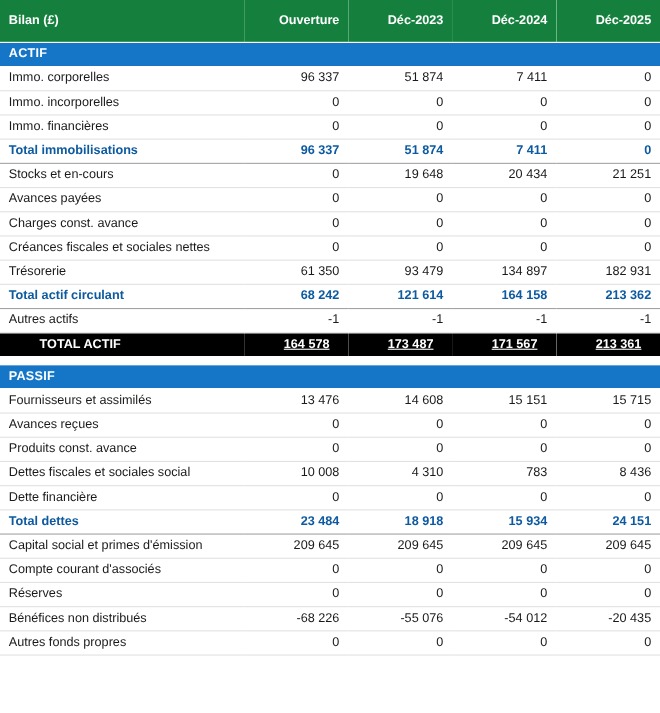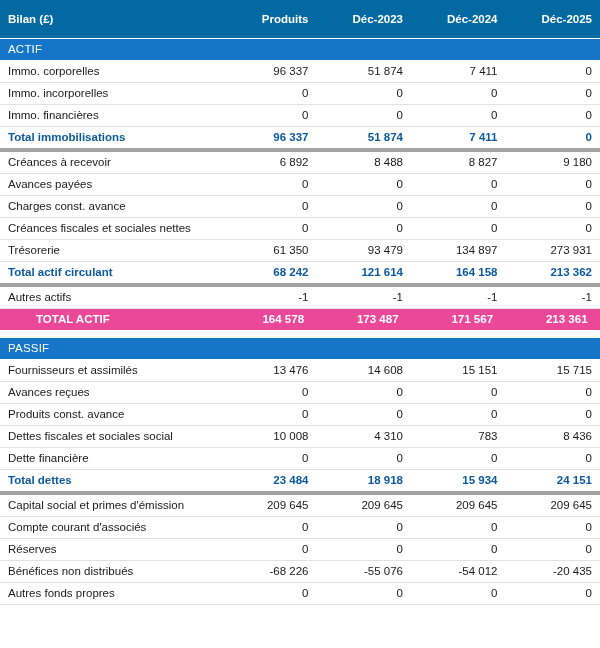--- a/index.html
+++ b/index.html
@@ -33,66 +33,66 @@
     height: 21px;
     line-height: 21px;
     vertical-align: middle;
     white-space: nowrap;
     overflow: hidden;
     text-overflow: ellipsis;
   }
 
   
   tr.header-row td {
-    background: #0369a1;
+    background: #15803d;
     color: #ffffff;
     font-weight: bold;
     font-size: 11.5px;
     height: 38px;
     line-height: 23px;
     border-bottom: 1px solid #ffffff;
   }
   tr.header-row td.num { text-align: right; }
 
   
   tr.section-row td {
     background: #1576c8;
     color: #ffffff;
-    font-weight: normal;
+    font-weight: bold;
     letter-spacing: 0.2px;
     border-top: 1px solid #ffffff;
     border-bottom: 1px solid #ffffff;
     margin-left: 17px;
   }
 
   
   tr.grand-row td {
-    background: #ec4899;
+    background: #000000;
     color: #ffffff;
     font-weight: bold;
     border-top: 1px solid #ffffff;
     border-bottom: 1px solid #ffffff;
     padding-left: 36px;
   }
-  tr.grand-row td.num { text-align: center; }
+  tr.grand-row td.num { text-align: left; text-decoration: underline; }
 
   
   tr.data-row td {
     background: #ffffff;
     color: #1a1a1a;
     border-bottom: 1px solid #e2e2e2;
   }
   tr.data-row td.num { text-align: right; }
 
   
   tr.subtotal-row td {
     background: #ffffff;
     color: #0d5aa0;
     font-weight: bold;
-    border-bottom: 4px solid #a3a3a3;
+    border-bottom: 1px solid #a3a3a3;
   }
   tr.subtotal-row td.num { text-align: right; }
 
   tr.spacer-row td {
     background: #ffffff;
     height: 6px;
     line-height: 6px;
     border: none;
   }
 
@@ -106,21 +106,21 @@
     <colgroup>
       <col class="c-label">
       <col class="c-num">
       <col class="c-num">
       <col class="c-num">
       <col class="c-num">
     </colgroup>
     <tbody>
         <tr class="header-row">
           <td class="label-cell">Bilan (£)</td>
-          <td class="num">Produits</td>
+          <td class="num">Ouverture</td>
           <td class="num">Déc-2023</td>
           <td class="num">Déc-2024</td>
           <td class="num">Déc-2025</td>
         </tr>
         <tr class="section-row">
           <td colspan="5" class="label-cell">ACTIF</td>
         </tr>
         <tr class="data-row">
           <td class="label-cell">Immo. corporelles</td>
           <td class="num">96 337</td>
@@ -143,25 +143,25 @@
           <td class="num">0</td>
         </tr>
         <tr class="subtotal-row">
           <td class="label-cell">Total immobilisations</td>
           <td class="num">96 337</td>
           <td class="num">51 874</td>
           <td class="num">7 411</td>
           <td class="num">0</td>
         </tr>
         <tr class="data-row">
-          <td class="label-cell">Créances à recevoir</td>
-          <td class="num">6 892</td>
-          <td class="num">8 488</td>
-          <td class="num">8 827</td>
-          <td class="num">9 180</td>
+          <td class="label-cell">Stocks et en-cours</td>
+          <td class="num">0</td>
+          <td class="num">19 648</td>
+          <td class="num">20 434</td>
+          <td class="num">21 251</td>
         </tr>
         <tr class="data-row">
           <td class="label-cell">Avances payées</td>
           <td class="num">0</td>
           <td class="num">0</td>
           <td class="num">0</td>
           <td class="num">0</td>
         </tr>
         <tr class="data-row">
           <td class="label-cell">Charges const. avance</td>
@@ -175,21 +175,21 @@
           <td class="num">0</td>
           <td class="num">0</td>
           <td class="num">0</td>
           <td class="num">0</td>
         </tr>
         <tr class="data-row">
           <td class="label-cell">Trésorerie</td>
           <td class="num">61 350</td>
           <td class="num">93 479</td>
           <td class="num">134 897</td>
-          <td class="num">273 931</td>
+          <td class="num">182 931</td>
         </tr>
         <tr class="subtotal-row">
           <td class="label-cell">Total actif circulant</td>
           <td class="num">68 242</td>
           <td class="num">121 614</td>
           <td class="num">164 158</td>
           <td class="num">213 362</td>
         </tr>
         <tr class="data-row">
           <td class="label-cell">Autres actifs</td>

